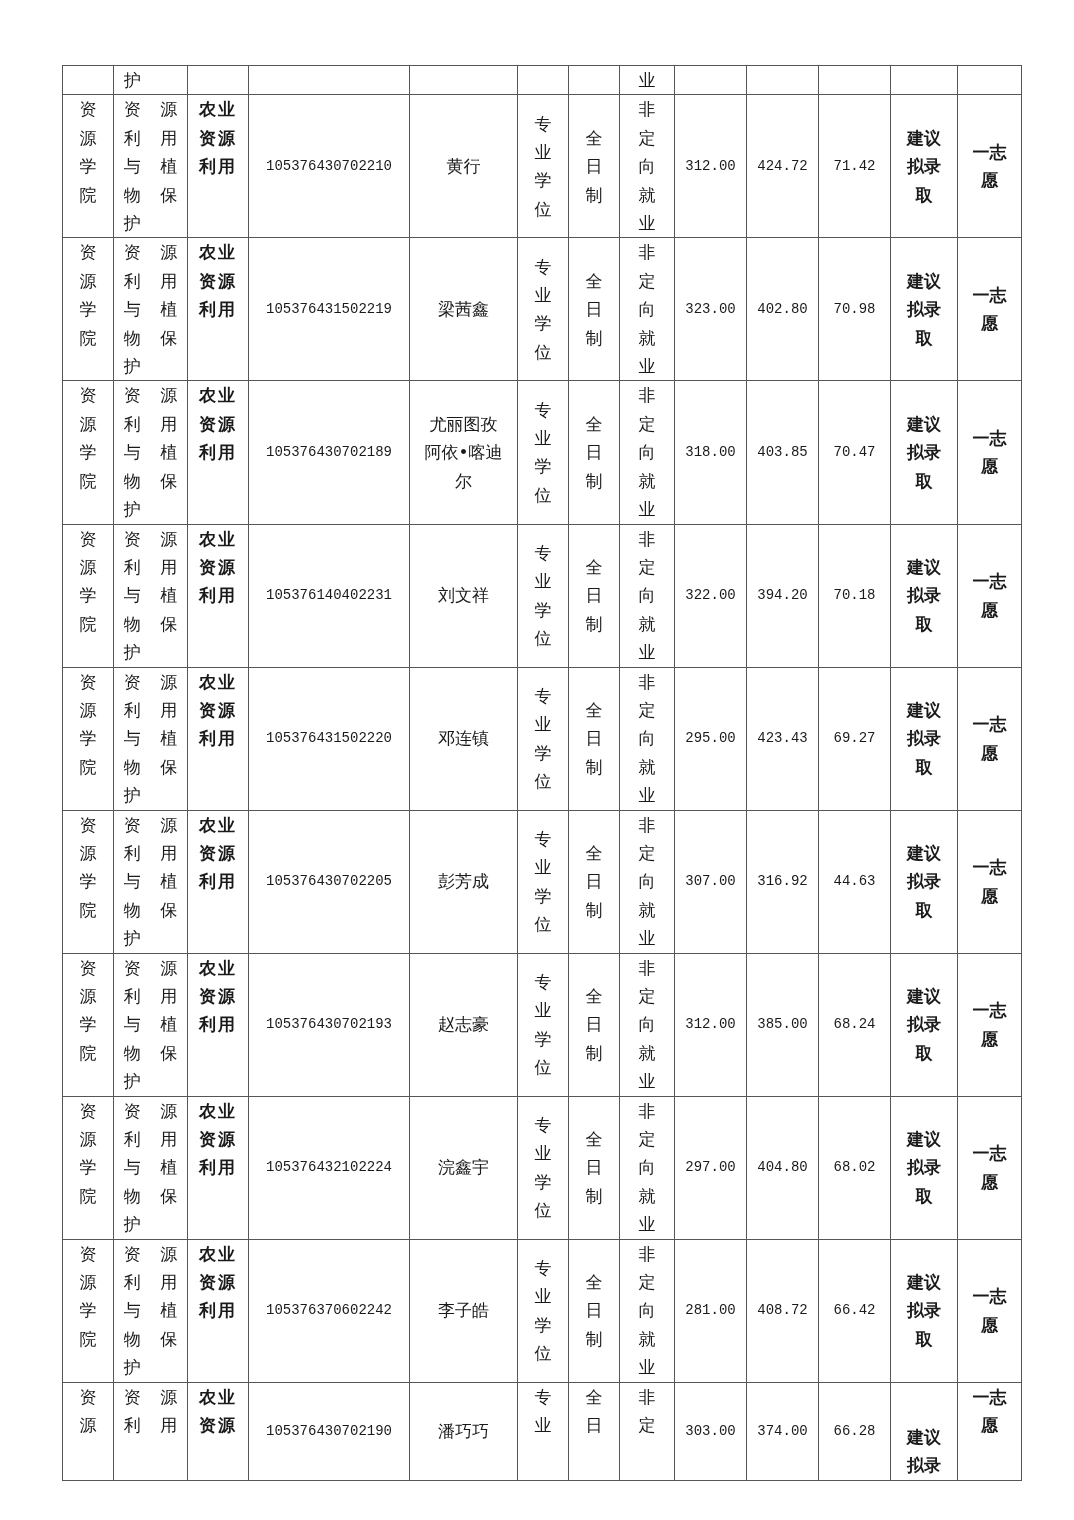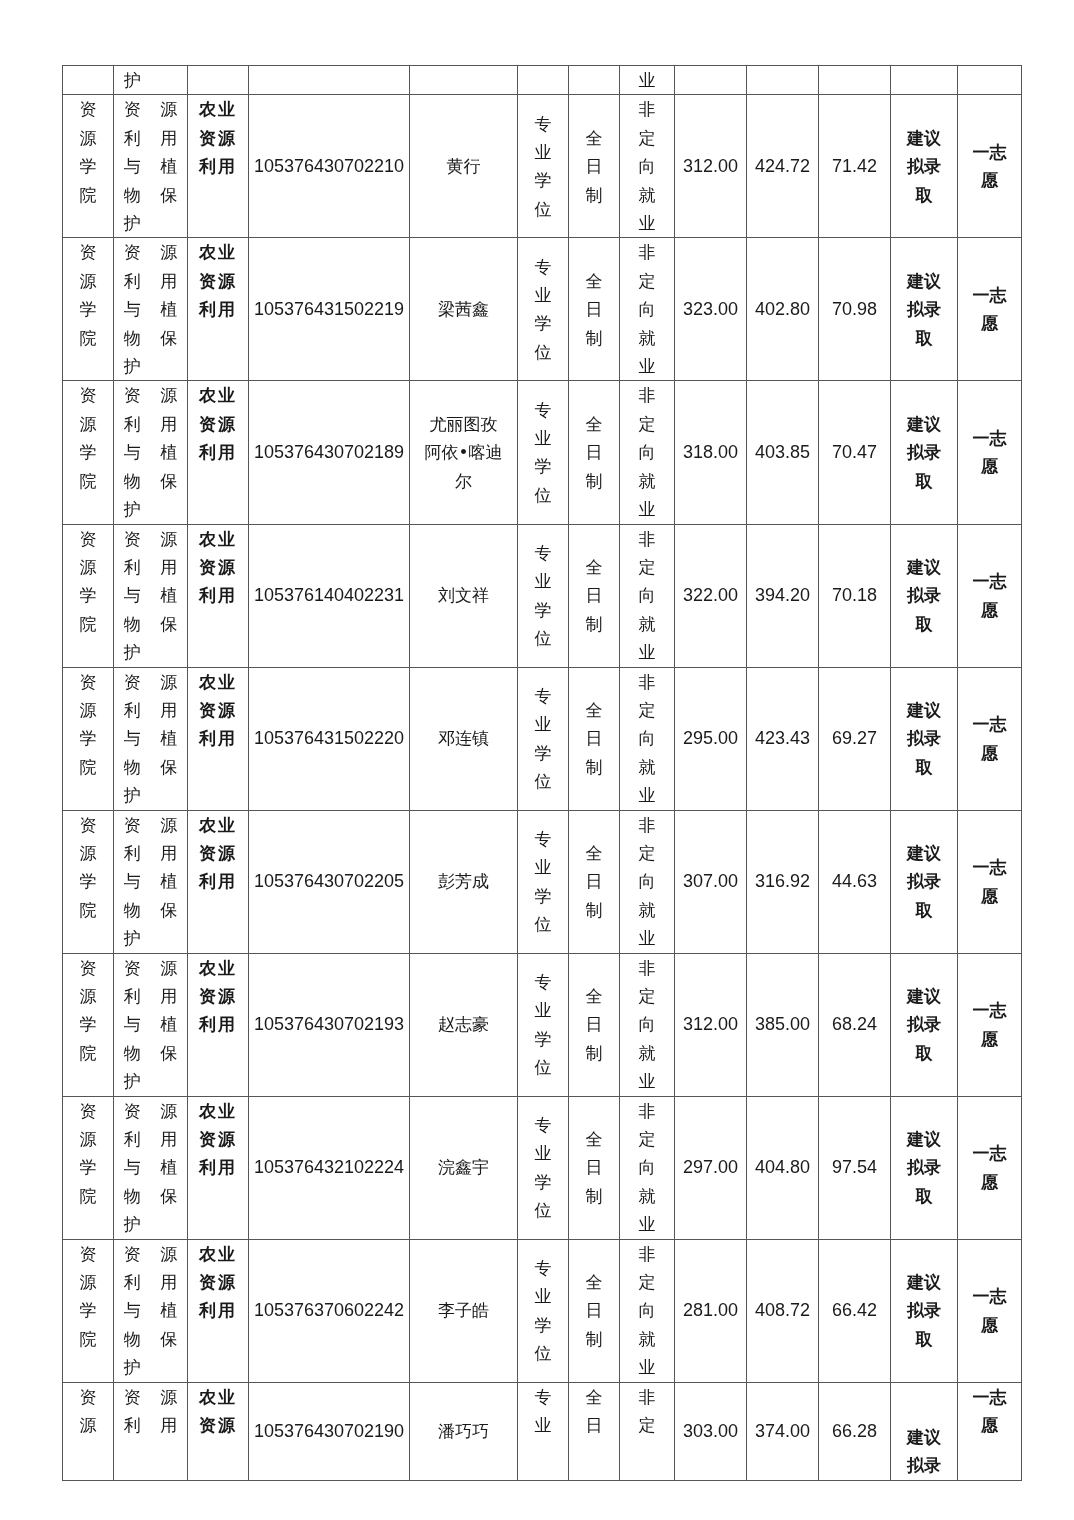--- a/index.html
+++ b/index.html
@@ -1,21 +1,21 @@
 <!DOCTYPE html>
 <html><head>
 <meta charset="utf-8">
 <style>
   html, body { margin:0; padding:0; background:#ffffff; }
   body { width:1074px; height:1520px; position:relative; overflow:hidden;
          font-family:"DejaVu Serif","Liberation Serif",serif; color:#1a1a1a; }
   table { position:absolute; left:62px; top:65px; border-collapse:collapse; table-layout:fixed; }
   td { border:1.5px solid #555; padding:0; text-align:center; vertical-align:middle;
        font-size:17px; line-height:28.4px; overflow:hidden; }
-  .num { font-family:Liberation Sans, sans-serif; font-size:18px; }
+  .num { font-family:Liberation Mono, monospace; font-size:14px; }
   .vert { width:1.1em; margin:0 auto; word-break:break-all; }
   .two { display:grid; grid-template-columns:1fr 1fr; text-align:center; }
   .two span { display:block; }
   .wrap2 { width:2.3em; margin:0 auto; word-break:break-all; letter-spacing:2px;font-weight:bold; }
   .wrap3 { width:4.6em; margin:0 auto; word-break:break-all; font-size:17px; }
   .top { vertical-align:top; }
   .clip { overflow:hidden; }
 </style>
 </head>
 <body>
@@ -397,21 +397,21 @@
           <div class="vert">专业学位</div>
         </td>
     <td>
           <div class="vert">全日制</div>
         </td>
     <td class="top">
           <div class="vert">非定向就业</div>
         </td>
     <td class="num">297.00</td>
     <td class="num">404.80</td>
-    <td class="num">97.54</td>
+    <td class="num">68.02</td>
     <td>
           <div class="wrap2" style="letter-spacing:0">建议拟录取</div>
         </td>
     <td>
           <div class="wrap2" style="letter-spacing:0">一志愿</div>
         </td>
   </tr>
 
   <tr style="height:142px">
     <td class="top">

